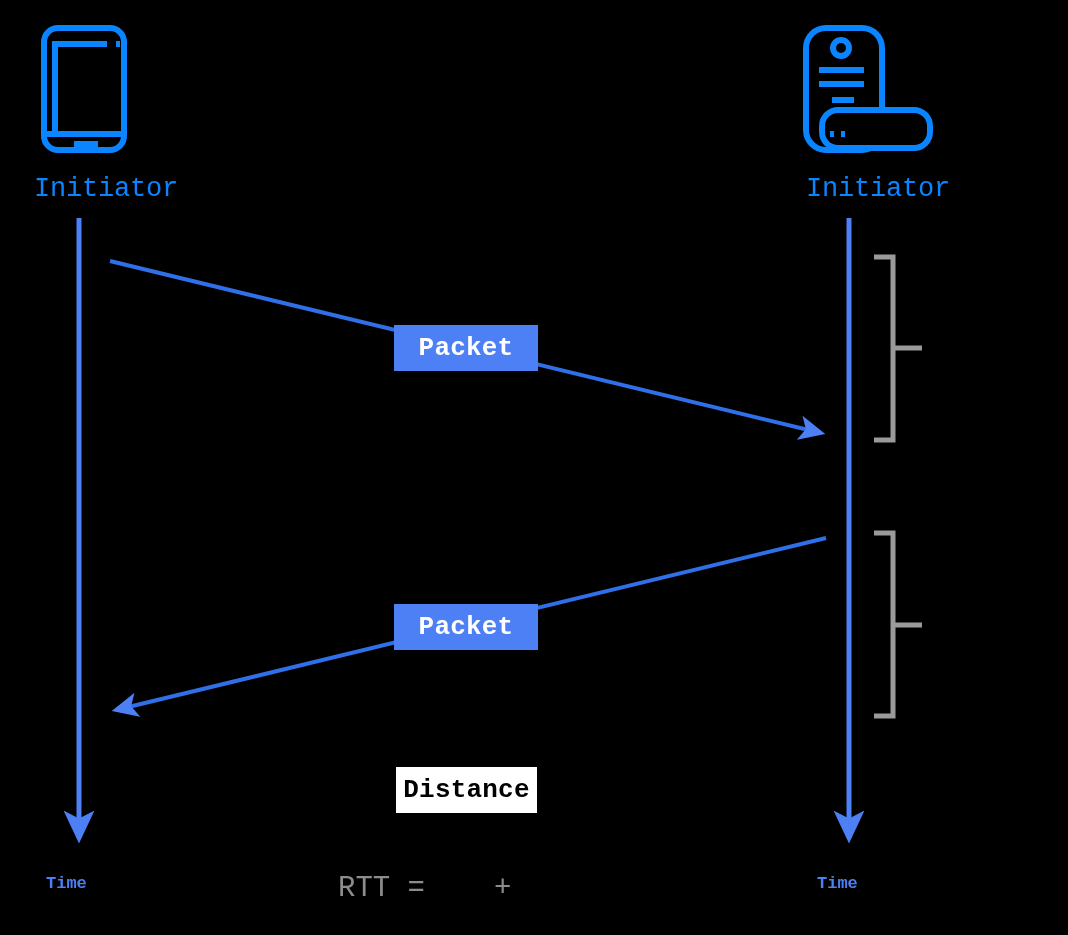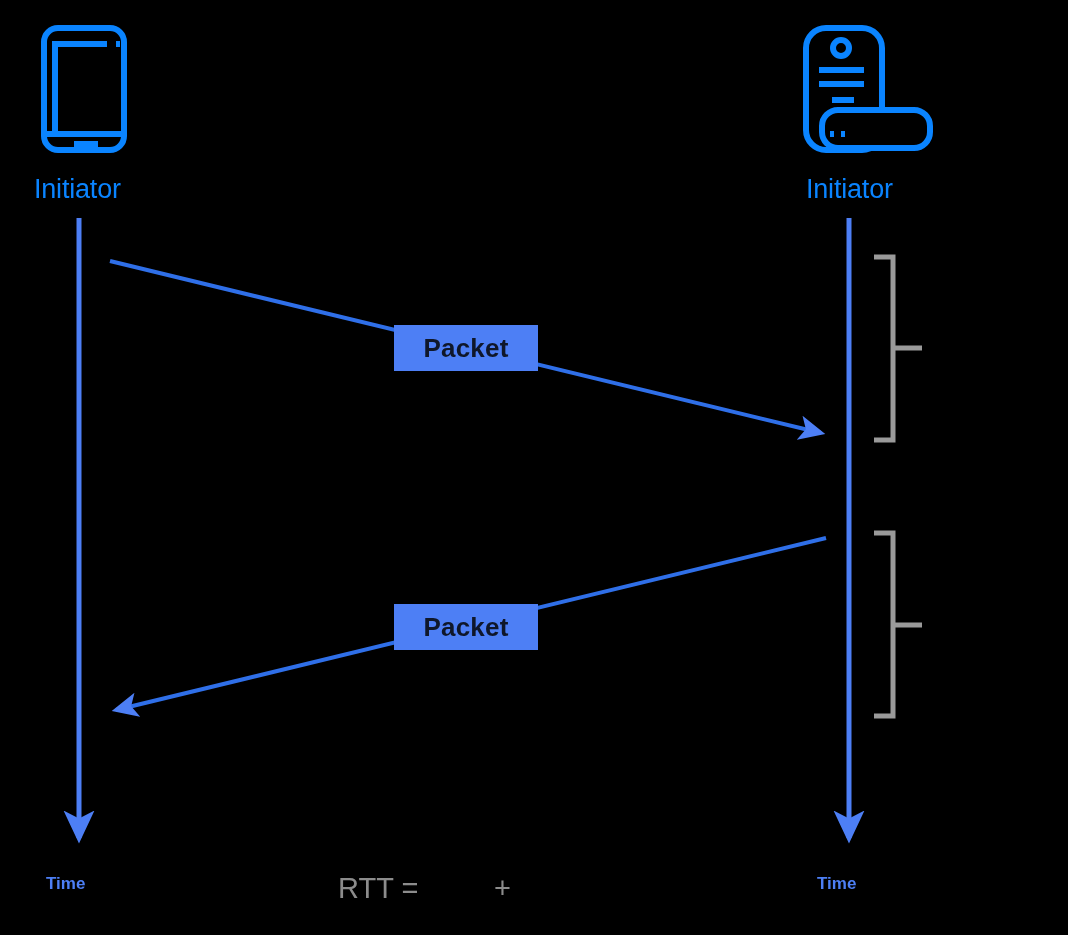--- a/index.html
+++ b/index.html
@@ -10,20 +10,21 @@
   }
   body {
     font-family: "Liberation Sans", sans-serif;
   }
   #stage {
     position: relative;
     width: 1068px;
     height: 935px;
     background: #000000;
     overflow: hidden;
+    font-family: Liberation Mono, monospace;
   }
   .svg-layer {
     position: absolute;
     left: 0;
     top: 0;
     width: 1068px;
     height: 935px;
   }
   .node-label {
     position: absolute;
@@ -36,21 +37,21 @@
   .time-label {
     position: absolute;
     color: #4d7ff5;
     font-size: 17px;
     font-weight: bold;
     white-space: nowrap;
   }
   .packet-chip {
     position: absolute;
     background: #4d7ff5;
-    color: #0f172a;
+    color: #ffffff;
     font-size: 26px;
     font-weight: bold;
     display: flex;
     align-items: center;
     justify-content: center;
     letter-spacing: 0.2px;
   }
   .distance-chip {
     position: absolute;
     background: #ffffff;
@@ -131,20 +132,21 @@
     <g>
       <path d="M874,533 L893,533 L893,716 L874,716" fill="none" stroke="#9a9a9a" stroke-width="5"></path>
       <line x1="893" y1="625" x2="922" y2="625" stroke="#9a9a9a" stroke-width="5"></line>
     </g>
   </svg>
 
   <div class="packet-chip" style="left:394px; top:325px; width:144px; height:46px;">Packet</div>
 
   <div class="packet-chip" style="left:394px; top:604px; width:144px; height:46px;">Packet</div>
 
+  <div class="distance-chip" style="left:396px; top:767px; width:141px; height:46px;">Distance</div>
 
   <div class="formula-token" style="left:338px; top:872px;">RTT =</div>
   <div class="formula-token" style="left:494px; top:872px;">+</div>
 
   <div class="time-label" style="left:46px; top:874px;">Time</div>
   <div class="time-label" style="left:817px; top:874px;">Time</div>
 
 </div>
 
 </body></html>

